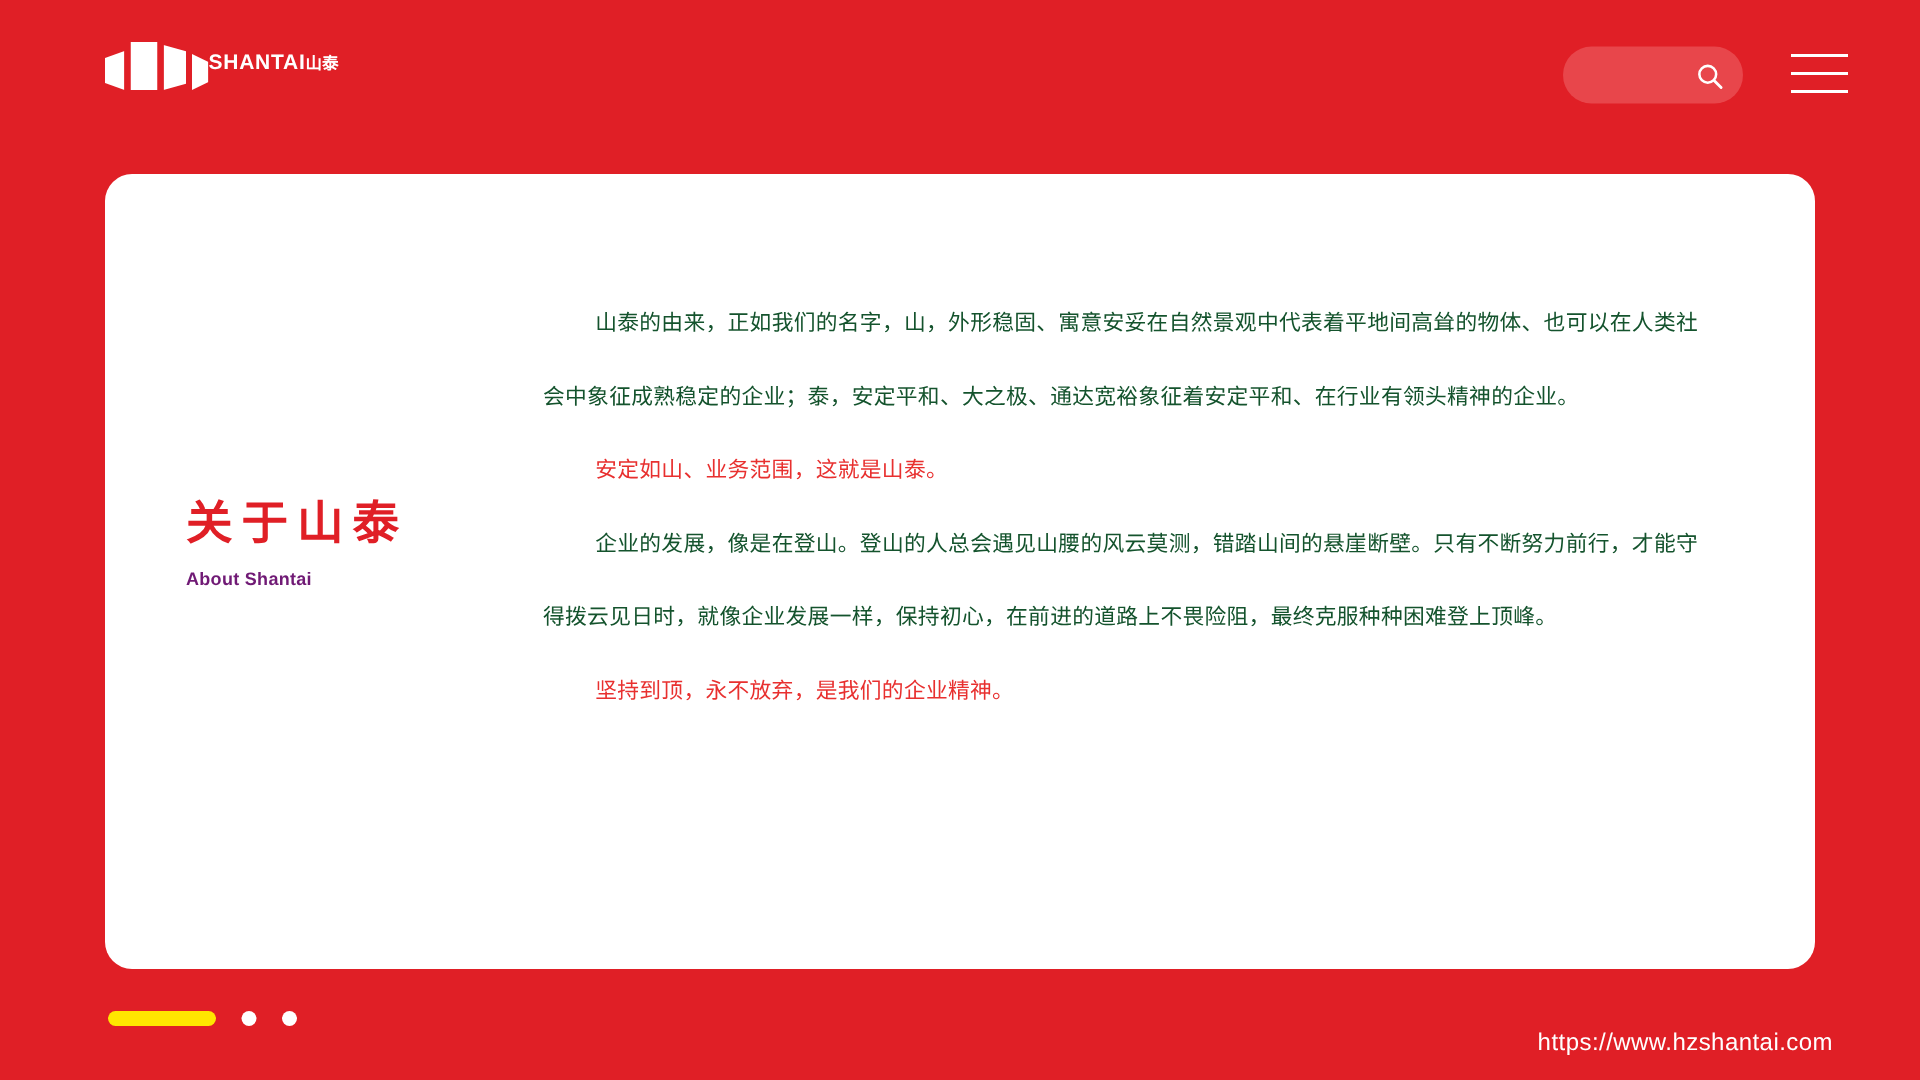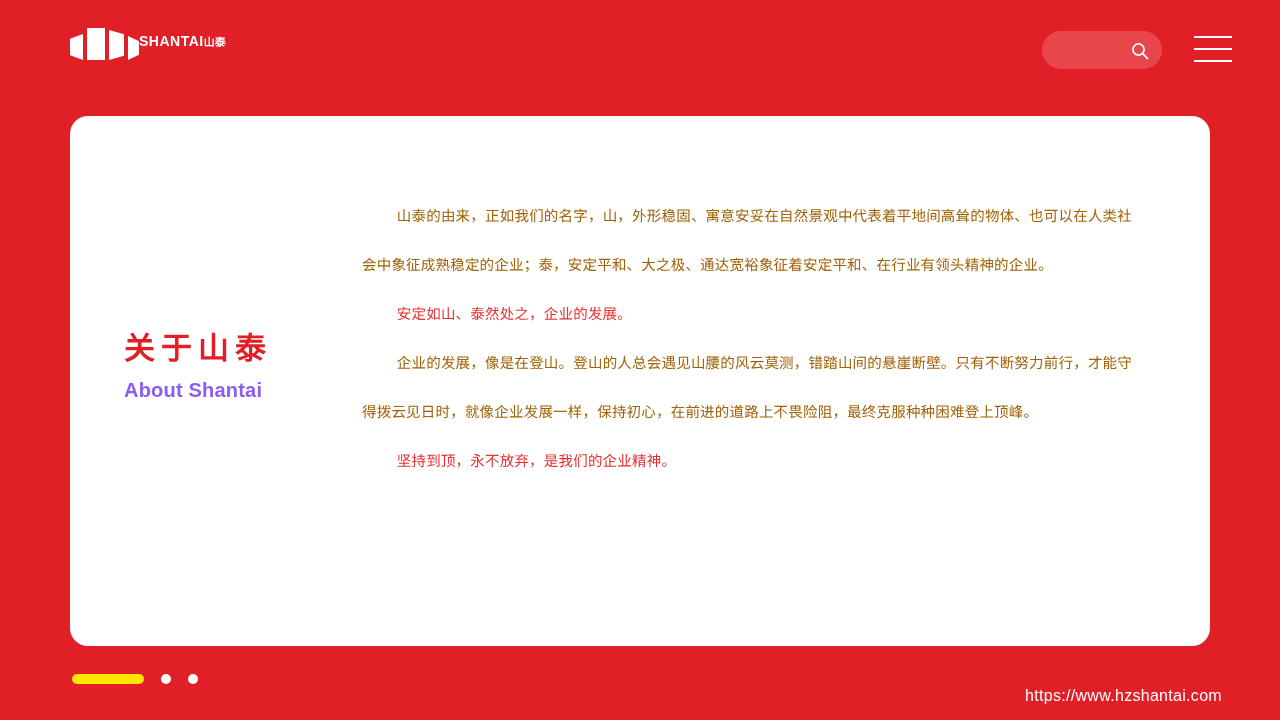--- a/index.html
+++ b/index.html
@@ -136,34 +136,34 @@
   }
   .title-cn {
     color: #e01f26;
     font-size: 31px;
     font-weight: bold;
     letter-spacing: 6px;
     line-height: 1.2;
   }
   .title-en {
     margin-top: 12px;
-    color: #8b5cf6;
-    font-size: 20px;
+    color: #701a75;
+    font-size: 12px;
     font-weight: bold;
     letter-spacing: 0.2px;
   }
 
   .article {
     position: absolute;
     left: 292px; top: 76px;
     width: 770px;
   }
   .article p {
     margin: 0 0 0 0;
-    color: #a16207;
+    color: #14532d;
     font-size: 14.5px;
     line-height: 49px;
     text-align: justify;
     text-indent: 2.4em;
     letter-spacing: 0.2px;
   }
   .article p.accent {
     color: #e8302f;
     text-indent: 2.4em;
   }
@@ -231,21 +231,21 @@
 
 <div class="card">
 
   <div class="card-title">
     <div class="title-cn">关于山泰</div>
     <div class="title-en">About Shantai</div>
   </div>
 
   <div class="article">
     <p>山泰的由来，正如我们的名字，山，外形稳固、寓意安妥在自然景观中代表着平地间高耸的物体、也可以在人类社会中象征成熟稳定的企业；泰，安定平和、大之极、通达宽裕象征着安定平和、在行业有领头精神的企业。</p>
-    <p class="accent">安定如山、泰然处之，企业的发展。</p>
+    <p class="accent">安定如山、业务范围，这就是山泰。</p>
     <p>企业的发展，像是在登山。登山的人总会遇见山腰的风云莫测，错踏山间的悬崖断壁。只有不断努力前行，才能守得拨云见日时，就像企业发展一样，保持初心，在前进的道路上不畏险阻，最终克服种种困难登上顶峰。</p>
     <p class="accent">坚持到顶，永不放弃，是我们的企业精神。</p>
   </div>
 </div>
 
 <div class="dots">
   <div class="dot-bar"></div>
   <div class="dot"></div>
   <div class="dot"></div>
 </div>

